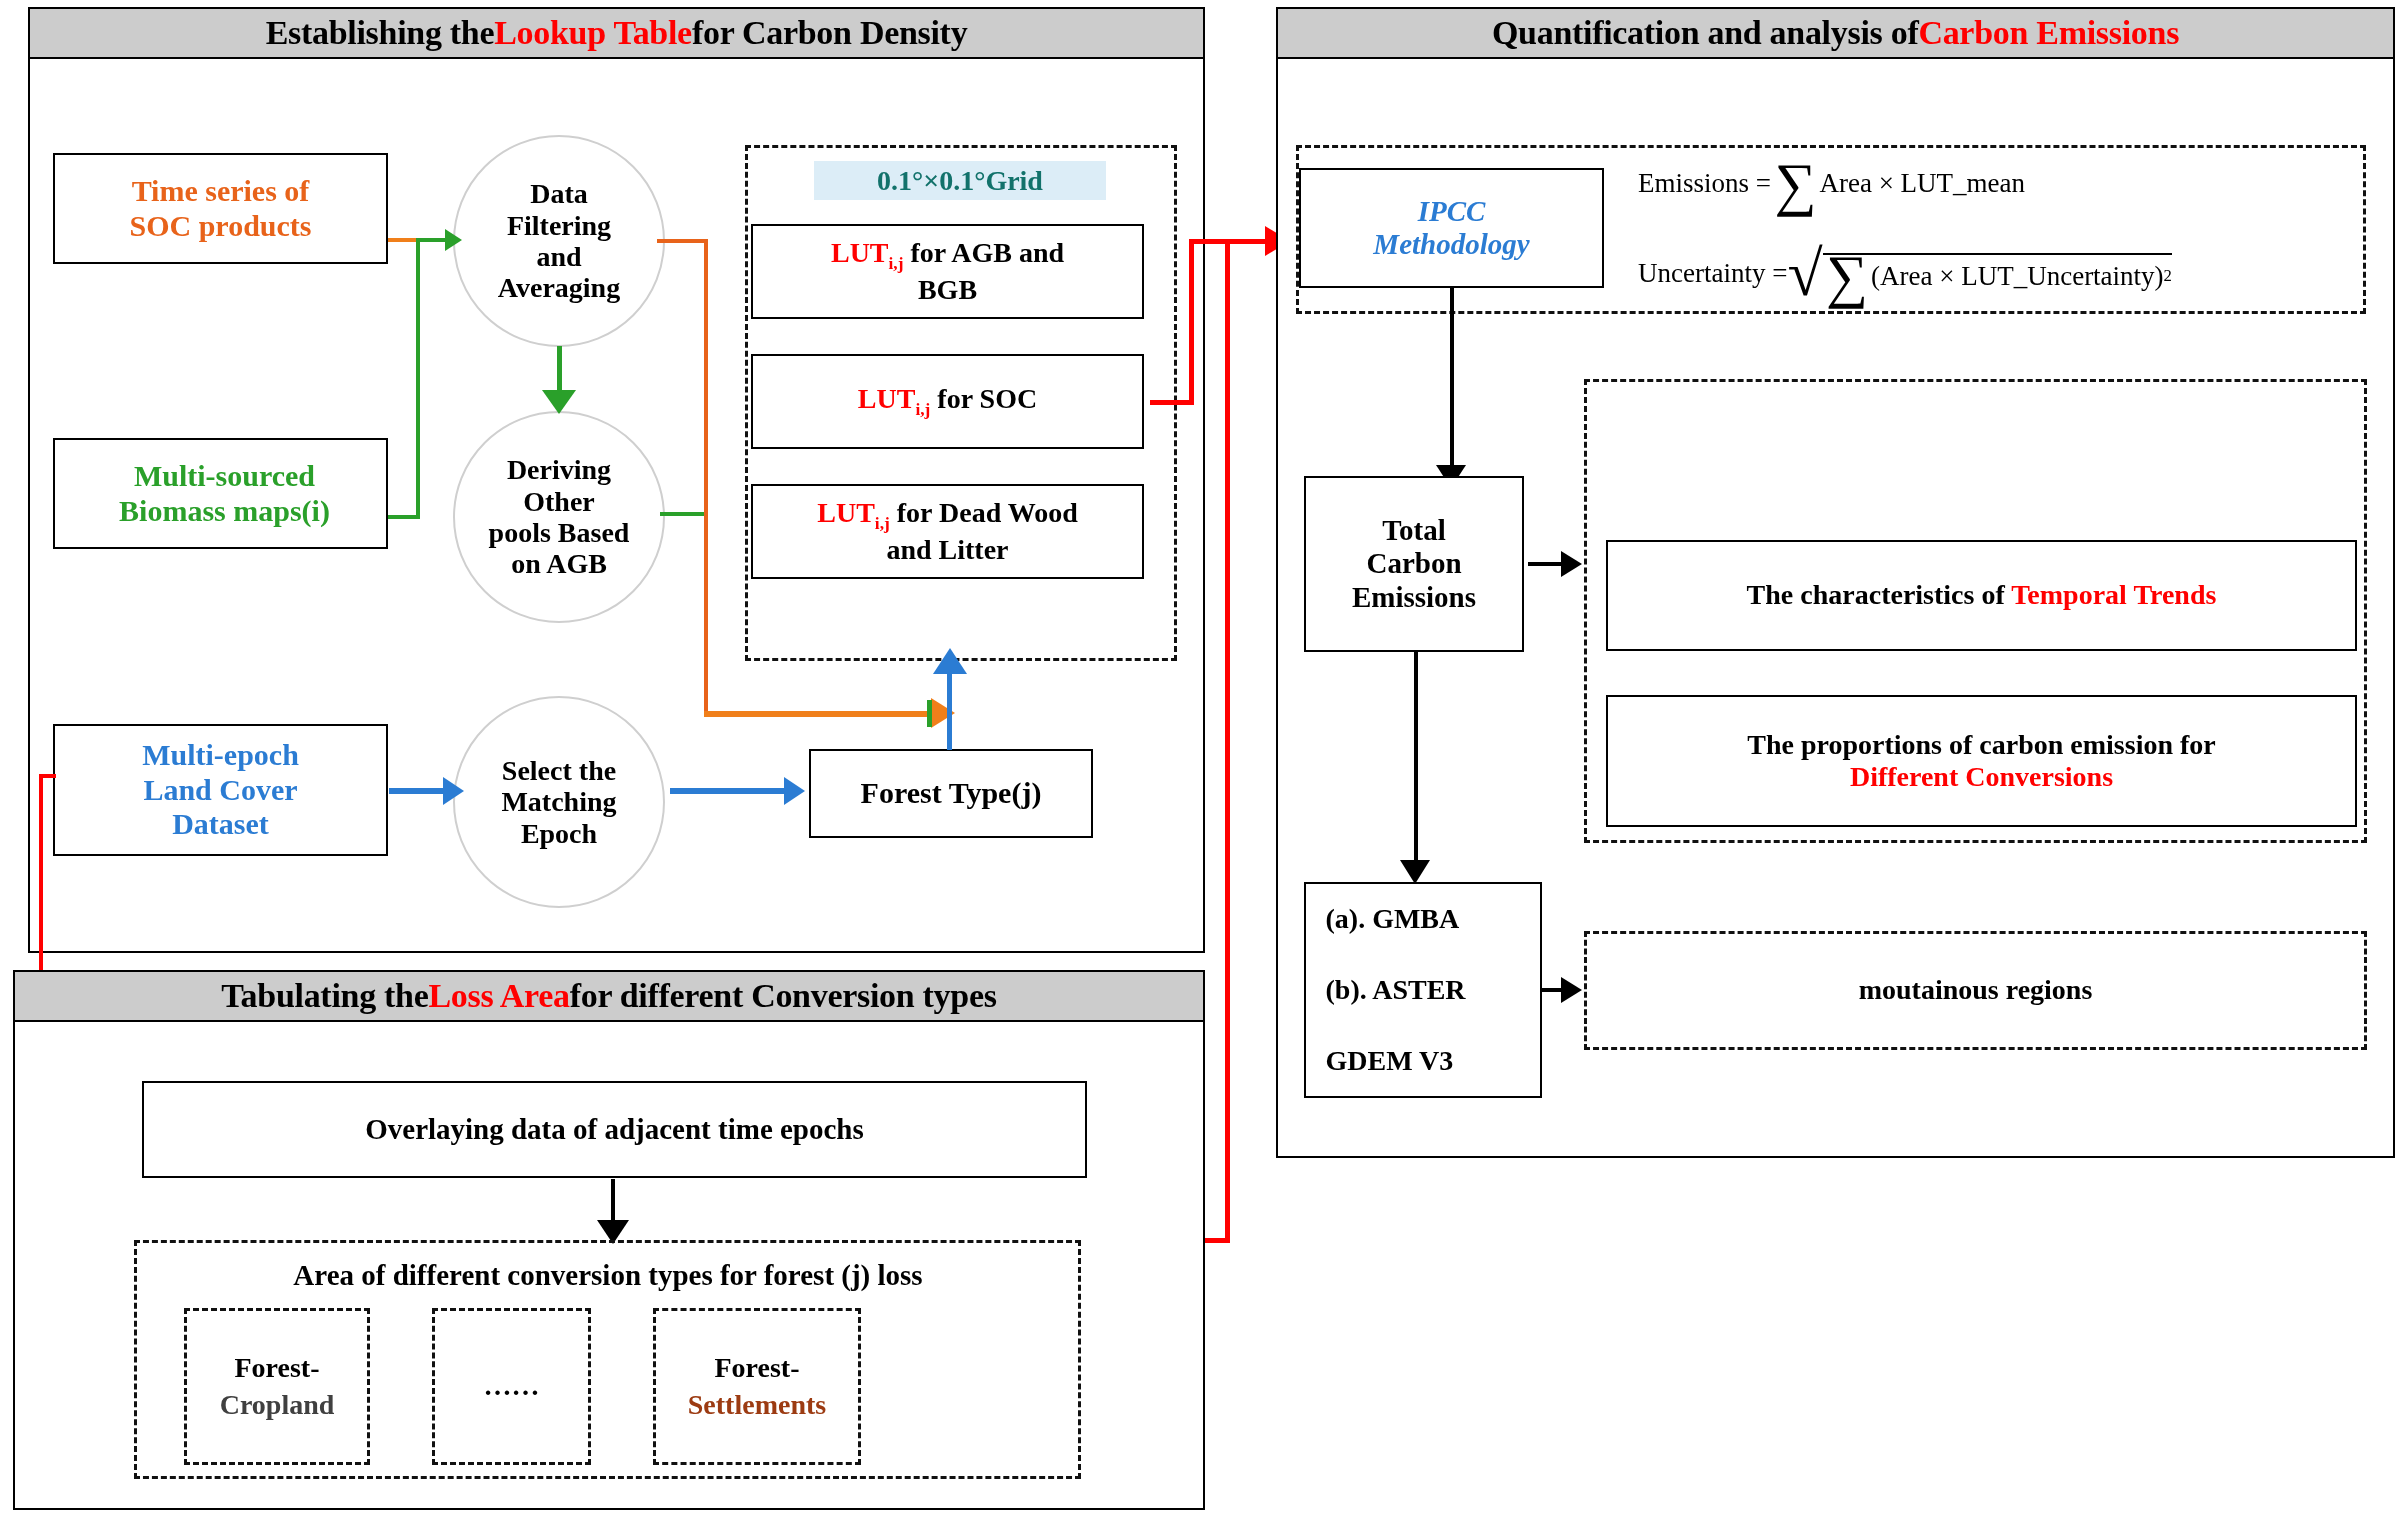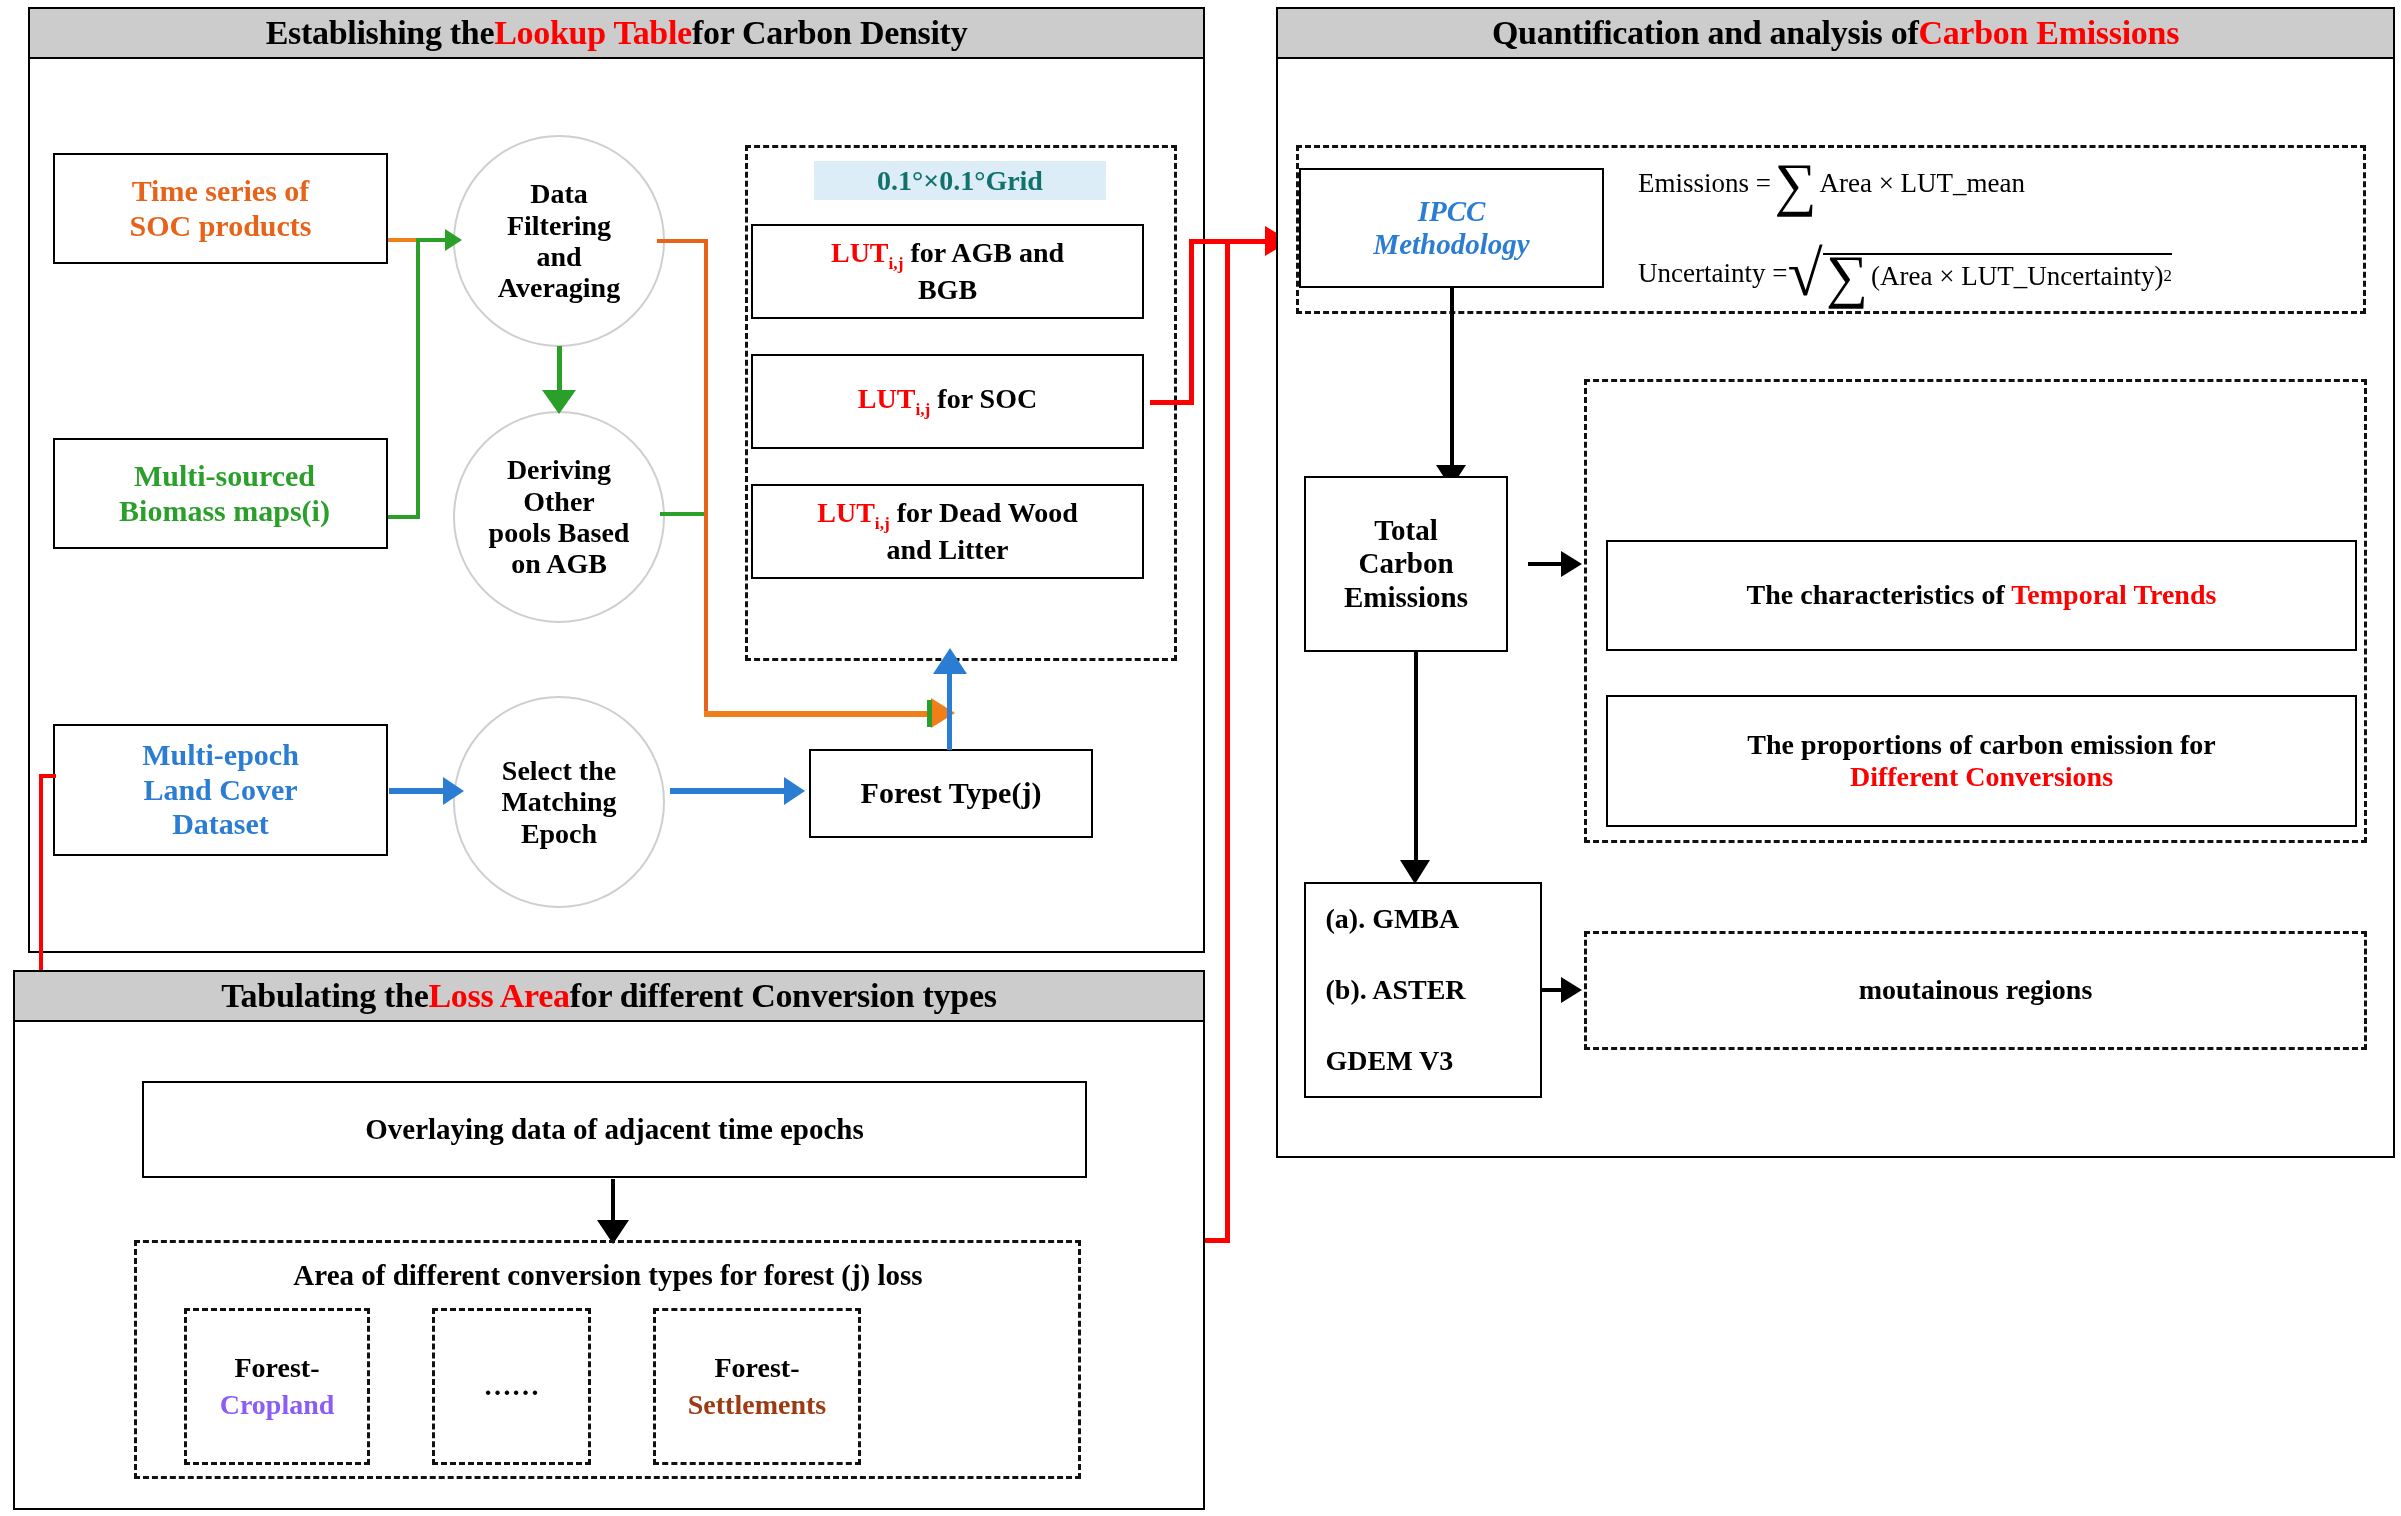--- a/index.html
+++ b/index.html
@@ -5,21 +5,21 @@
   html,body{margin:0;padding:0;background:#ffffff;}
   body{font-family:"Liberation Serif", serif;}
   #root{position:relative;width:2401px;height:1517px;background:#fff;overflow:hidden;}
 
   .panel{position:absolute;border:2.7px solid #000;background:#fff;box-sizing:border-box;}
   .panel-hd{position:absolute;background:#cccccc;border:2.7px solid #000;box-sizing:border-box;
             display:flex;align-items:center;justify-content:center;
             font-weight:bold;font-size:34px;letter-spacing:-0.3px;white-space:nowrap;}
   .red{color:#ff0000;}
   .orange{color:#e8631a;}
-  .orange2{color:#8b5cf6;}
+  .orange2{color:#404040;}
   .brown{color:#9c3b12;}
   .green{color:#2aa02a;}
   .blue{color:#2b7cd3;}
 
   .box{position:absolute;border:2.7px solid #000;background:#fff;box-sizing:border-box;
        display:flex;align-items:center;justify-content:center;text-align:center;
        font-weight:bold;line-height:1.15;}
   .dbox{position:absolute;border:3.2px dashed #111;background:transparent;box-sizing:border-box;}
   .dbox2{position:absolute;border:3.2px dashed #111;background:#fff;box-sizing:border-box;
        display:flex;align-items:center;justify-content:center;text-align:center;
@@ -221,21 +221,21 @@
         <span class="sum">∑</span>
         <span>(Area × LUT_Uncertainty)</span>
           <sup>2</sup>
       </span>
     </span>
   </div>
 
   <div class="ln" style="left:1450px;top:288px;width:3.8px;height:184px;background:#000;"></div>
   <div class="ar" style="left:1436px;top:465px;border-left:15.7px solid transparent;border-right:15.7px solid transparent;border-top:23px solid #000;"></div>
 
-  <div class="box" style="left:1304px;top:476px;width:204px;height:176px;font-size:29px;flex-direction:column;">
+  <div class="box" style="left:1304px;top:476px;width:220px;height:176px;font-size:29px;flex-direction:column;">
     <span>Total</span>
     <span>Carbon</span>
     <span>Emissions</span>
   </div>
 
   <div class="dbox" style="left:1584px;top:379px;width:783px;height:464px;"></div>
 
 
   <div class="box" style="left:1606px;top:540px;width:751px;height:111px;font-size:28px;">
     <span>

